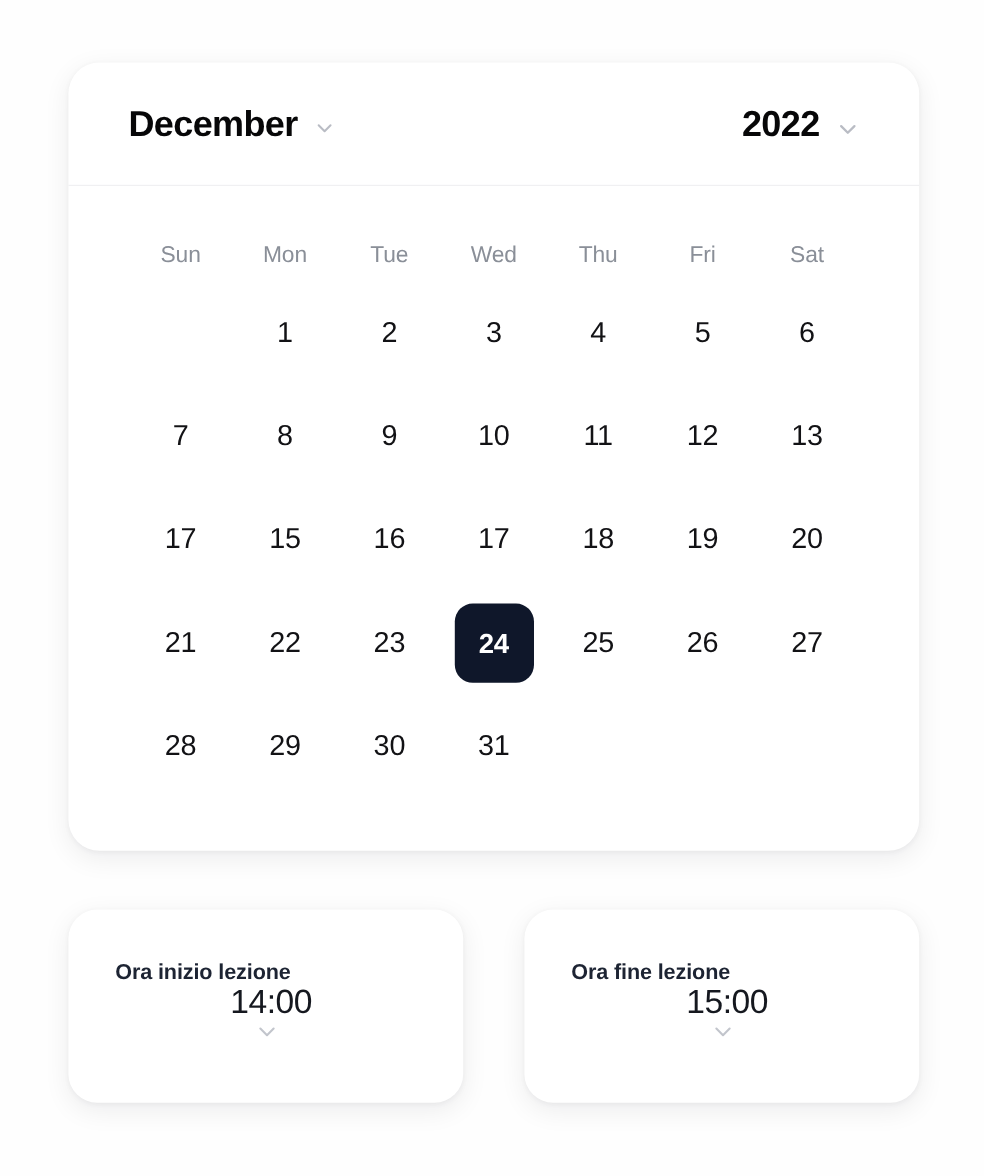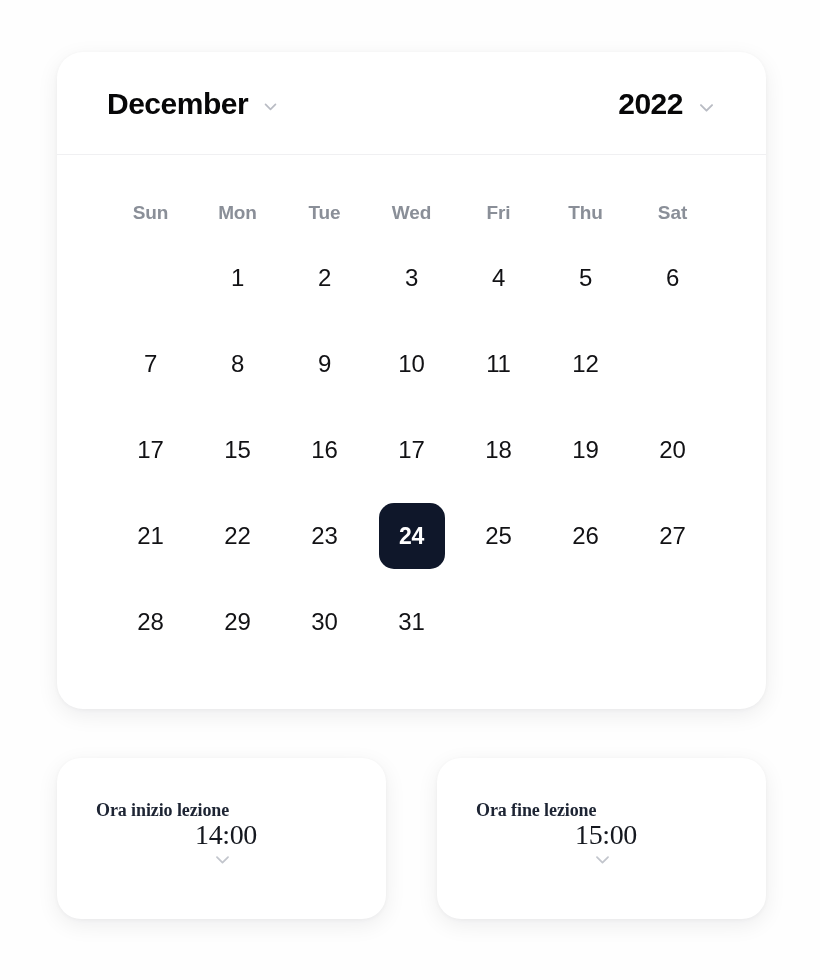--- a/index.html
+++ b/index.html
@@ -88,21 +88,21 @@
     grid-template-columns: repeat(7, 1fr);
   }
 
   .dow {
     height: 44px;
     display: flex;
     align-items: center;
     justify-content: center;
     font-size: 19px;
     color: #8a8f98;
-    font-weight: bold;
+    font-weight: normal;
     letter-spacing: -0.1px;
   }
 
   .day-row {
     display: grid;
     grid-template-columns: repeat(7, 1fr);
     height: 86px;
   }
 
   .day {
@@ -136,21 +136,20 @@
 
   
   .time-row {
     position: absolute;
     left: 57px;
     top: 758px;
     width: 709px;
     height: 161px;
     display: flex;
     gap: 51px;
-    font-family: Liberation Serif, serif;
   }
 
   .time-card {
     flex: 1 1 0;
     background: #ffffff;
     border-radius: 24px;
     box-shadow: 0 6px 22px rgba(17, 20, 32, 0.07),
                 0 1px 4px rgba(17, 20, 32, 0.04);
     padding: 43px 30px 0 39px;
     position: relative;
@@ -212,22 +211,22 @@
 
     </div>
 
     <div class="cal-grid">
 
       <div class="week-row">
         <div class="dow">Sun</div>
         <div class="dow">Mon</div>
         <div class="dow">Tue</div>
         <div class="dow">Wed</div>
+        <div class="dow">Thu</div>
         <div class="dow">Fri</div>
-        <div class="dow">Thu</div>
         <div class="dow">Sat</div>
       </div>
 
       <div class="day-row">
         <div class="day">
             <div class="day-inner empty"></div>
           </div>
         <div class="day">
             <div class="day-inner">1</div>
           </div>
@@ -259,20 +258,23 @@
             <div class="day-inner">9</div>
           </div>
         <div class="day">
             <div class="day-inner">10</div>
           </div>
         <div class="day">
             <div class="day-inner">11</div>
           </div>
         <div class="day">
             <div class="day-inner">12</div>
+          </div>
+        <div class="day">
+            <div class="day-inner">13</div>
           </div>
       </div>
 
       <div class="day-row">
         <div class="day">
             <div class="day-inner">17</div>
           </div>
         <div class="day">
             <div class="day-inner">15</div>
           </div>

